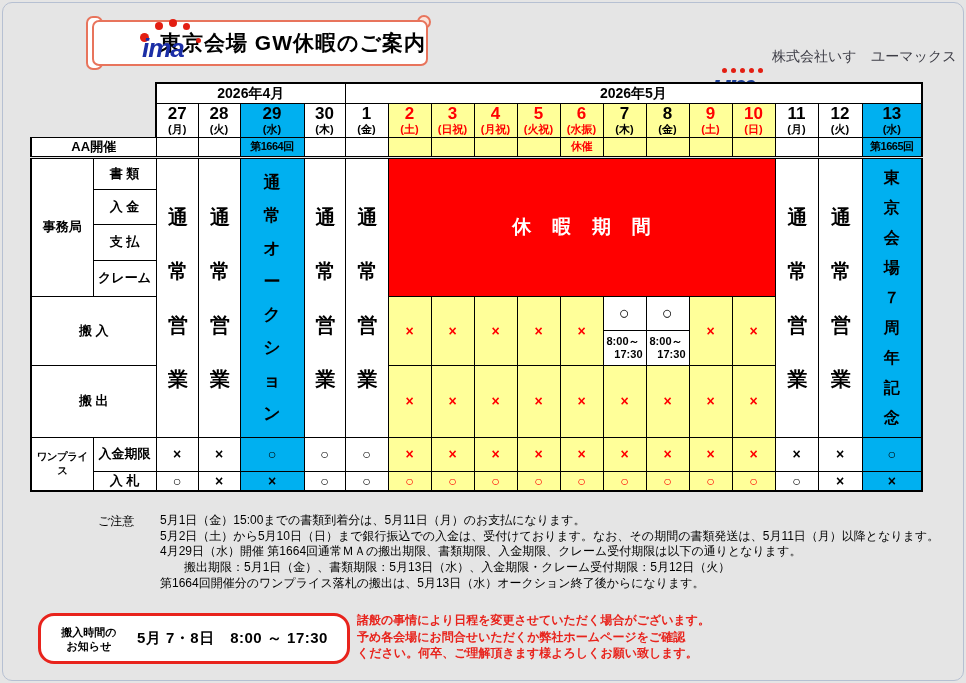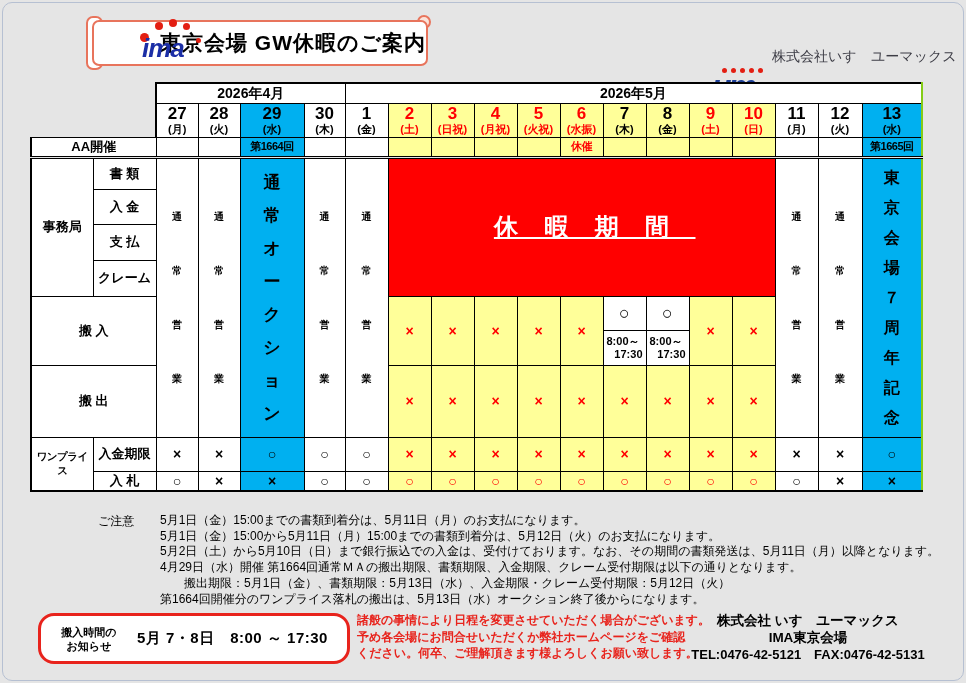--- a/index.html
+++ b/index.html
@@ -24,35 +24,35 @@
   .um-text{position:absolute;left:0;top:-6px;font-style:italic;font-weight:bold;font-size:32px;
           color:#1d3f96;letter-spacing:-3px;margin-top:36px;}
   .company-name{position:absolute;left:772px;top:48px;font-size:14px;color:#3d3d46;white-space:nowrap;}
 
   
   table.schedule{position:absolute;left:30px;top:82px;border-collapse:collapse;table-layout:fixed;width:891px;}
   td{border:1px solid #000;padding:0;text-align:center;vertical-align:middle;
      font-weight:bold;background:#fff;overflow:hidden;}
   .noborder{border:none;background:transparent;}
   .bt{border-top:2px solid #000;} .bl{border-left:2px solid #000;}
-  .br{border-right:2px solid #84cc16;} .bb{border-bottom:2px solid #000;}
+  .br{border-right:2px solid #000000;} .bb{border-bottom:2px solid #000;}
   tr.aa-row td{border-bottom:3px double #000;}
   .bg-yellow{background:#FFFF99;} .bg-blue{background:#00B0F0;} .bg-white{background:#fff;}
   .red{color:#FF0000;}
   .month{font-size:14px;line-height:16px;}
   .day .dnum{font-size:17px;line-height:19px;} .day .dwd{font-size:11px;line-height:13px;}
   .aacell{font-size:11px;letter-spacing:-0.5px;margin-left:38px;}
   .label{font-size:13px;margin-left:24px;}
   .label.oneprice{font-size:10.5px;letter-spacing:-0.5px;}
   .vcell{vertical-align:middle;}
   .vtext{width:1.1em;margin:0 auto;word-break:break-all;font-weight:bold;}
-  .vt4{font-size:10px;line-height:54px;}
+  .vt4{font-size:20px;line-height:54px;text-align:right;}
   .vt8{font-size:17px;line-height:33px;}
   .vt9{font-size:16px;line-height:30px;}
-  .redcell{background:#FF0000;color:#fff;font-size:24px;letter-spacing:1.1em;text-indent:1.1em;text-decoration:underline;}
+  .redcell{background:#FF0000;color:#fff;font-size:19px;letter-spacing:1.1em;text-indent:1.1em;}
   .mark{font-size:14px;}
   .splitcell{padding:0;}
   .split-top{height:33px;display:flex;align-items:center;justify-content:center;
      font-size:18px;border-bottom:1px solid #000;}
   .split-bottom{height:34px;display:flex;flex-direction:column;justify-content:center;
      font-size:11px;line-height:13px;}
   .split-bottom .t1{align-self:flex-start;padding-left:3px;}
   .split-bottom .t2{align-self:flex-end;padding-right:3px;}
 
   
@@ -336,21 +336,20 @@
           <td class="mark bb bg-white">×</td>
           <td class="mark bb bg-blue br">×</td>
         </tr>
     </tbody>
   </table>
 
   <div class="notes">
     <div class="notes-label">ご注意</div>
     <div class="notes-lines" id="notes-lines">
         <div>5月1日（金）15:00までの書類到着分は、5月11日（月）のお支払になります。</div>
-        <div>5月1日（金）15:00から5月11日（月）15:00までの書類到着分は、5月12日（火）のお支払になります。</div>
         <div>5月2日（土）から5月10日（日）まで銀行振込での入金は、受付けております。なお、その期間の書類発送は、5月11日（月）以降となります。</div>
         <div>4月29日（水）開催 第1664回通常ＭＡの搬出期限、書類期限、入金期限、クレーム受付期限は以下の通りとなります。</div>
         <div>　　搬出期限：5月1日（金）、書類期限：5月13日（水）、入金期限・クレーム受付期限：5月12日（火）</div>
         <div>第1664回開催分のワンプライス落札の搬出は、5月13日（水）オークション終了後からになります。</div>
       </div>
   </div>
 
   <div class="notice-box">
     <div class="notice-box-label">
       <div>搬入時間の</div>
@@ -358,18 +357,13 @@
     </div>
     <div class="notice-box-time">5月 7・8日　8:00 ～ 17:30</div>
   </div>
 
   <div class="warning" id="warning-lines">
       <div>諸般の事情により日程を変更させていただく場合がございます。</div>
       <div>予め各会場にお問合せいただくか弊社ホームページをご確認</div>
       <div>ください。何卒、ご理解頂きます様よろしくお願い致します。</div>
     </div>
 
-  <div class="company-block">
-    <div class="c1">株式会社 いすゞユーマックス</div>
-    <div class="c2">IMA東京会場</div>
-    <div class="c3">TEL:0476-42-5121　FAX:0476-42-5131</div>
-  </div>
 </div>
 
 </body></html>

